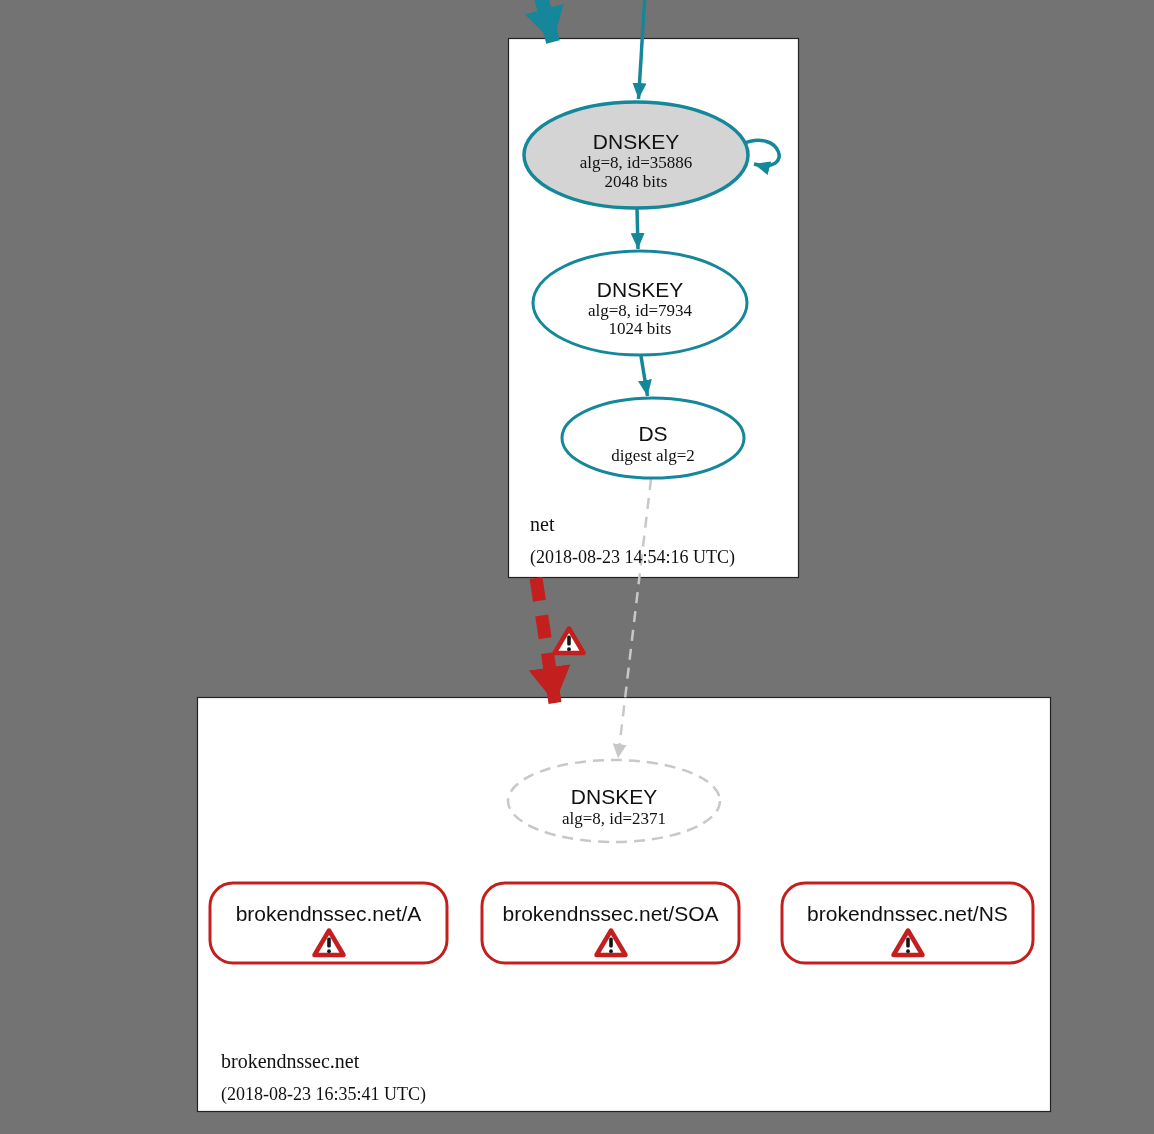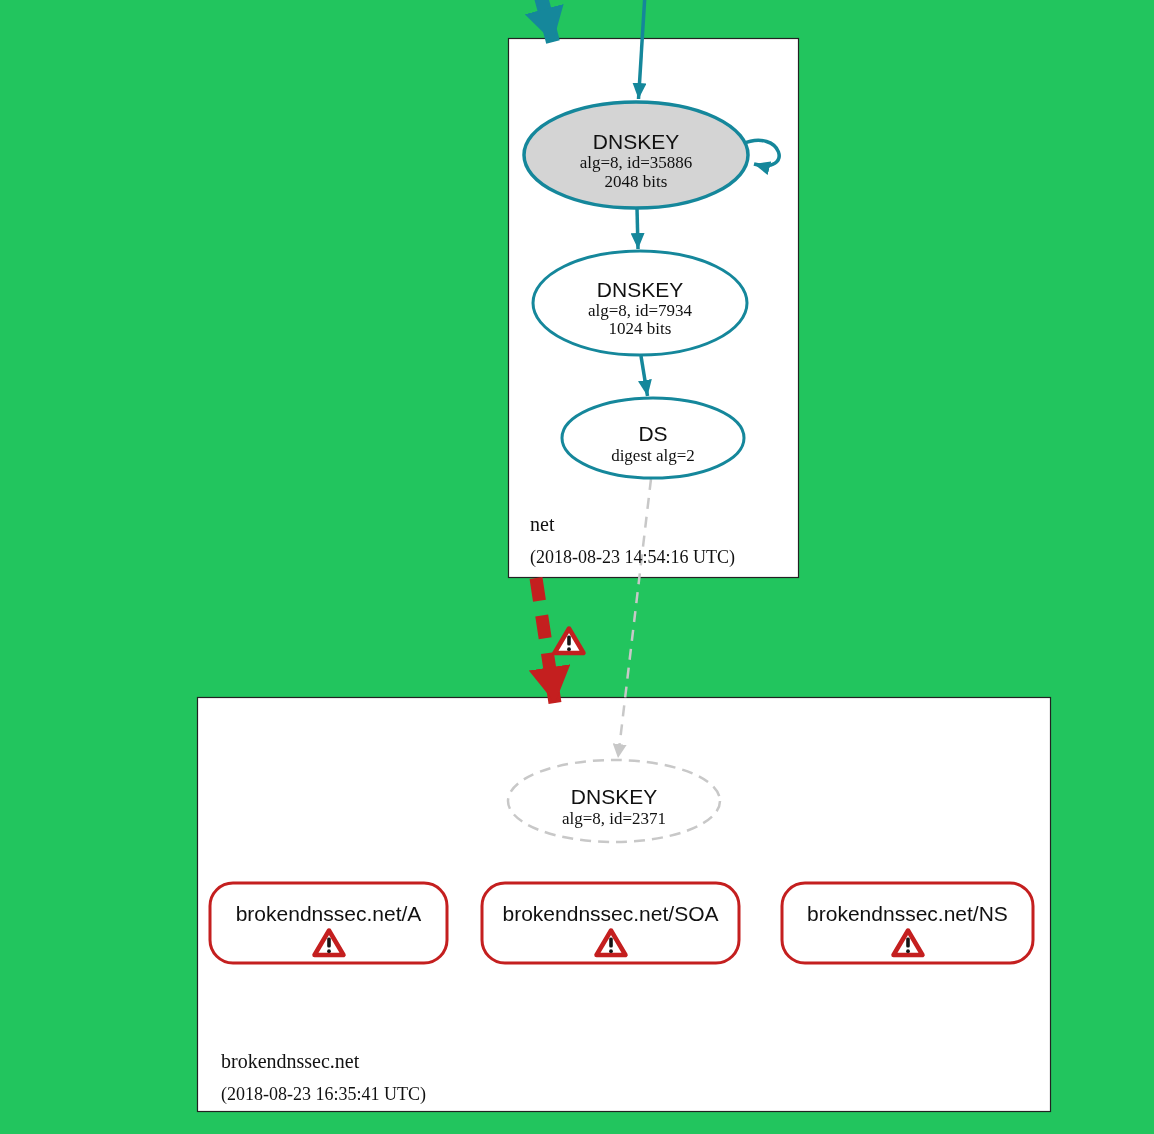--- a/index.html
+++ b/index.html
@@ -4,21 +4,21 @@
 <style>
   html, body {
     margin: 0;
     padding: 0;
     background: #ffffff;
   }
   .canvas {
     position: relative;
     width: 1154px;
     height: 1134px;
-    background: #22c55e;
+    background: #737373;
     overflow: hidden;
   }
   svg { display: block; }
   text { fill: #111111; }
   .node-title {
     font-family: "Liberation Sans", sans-serif;
     font-size: 21px;
   }
   .node-detail {
     font-family: "Liberation Serif", serif;

